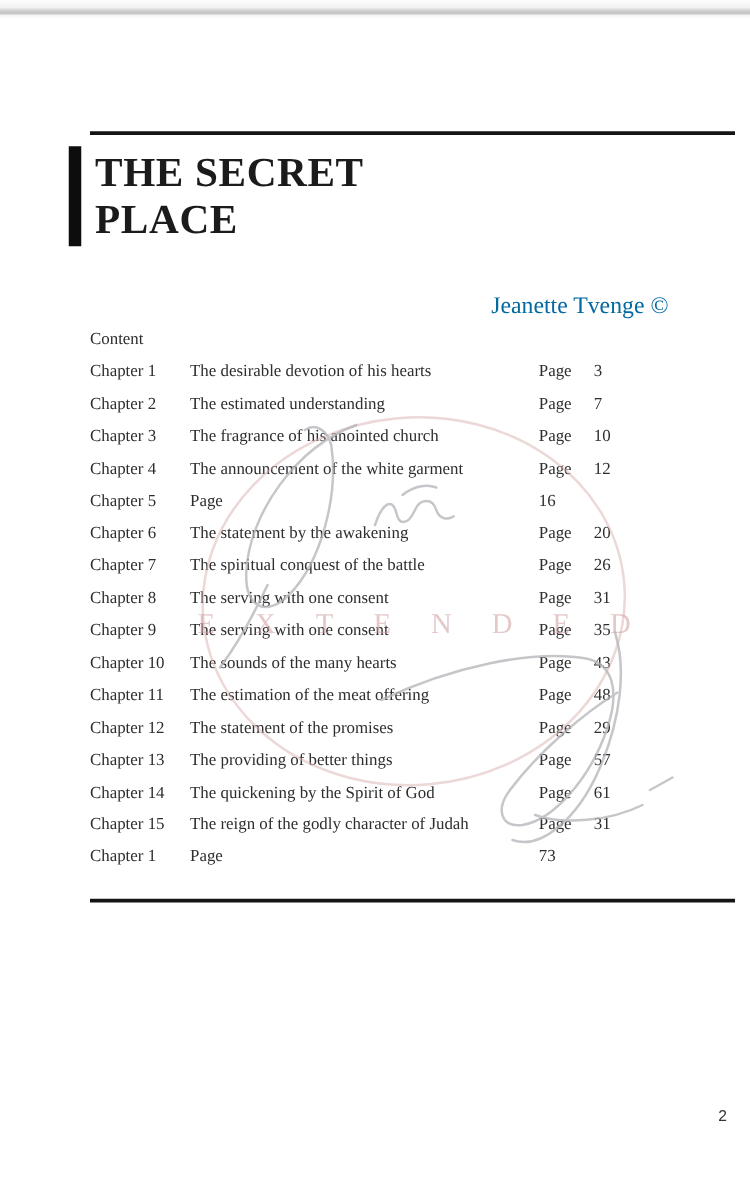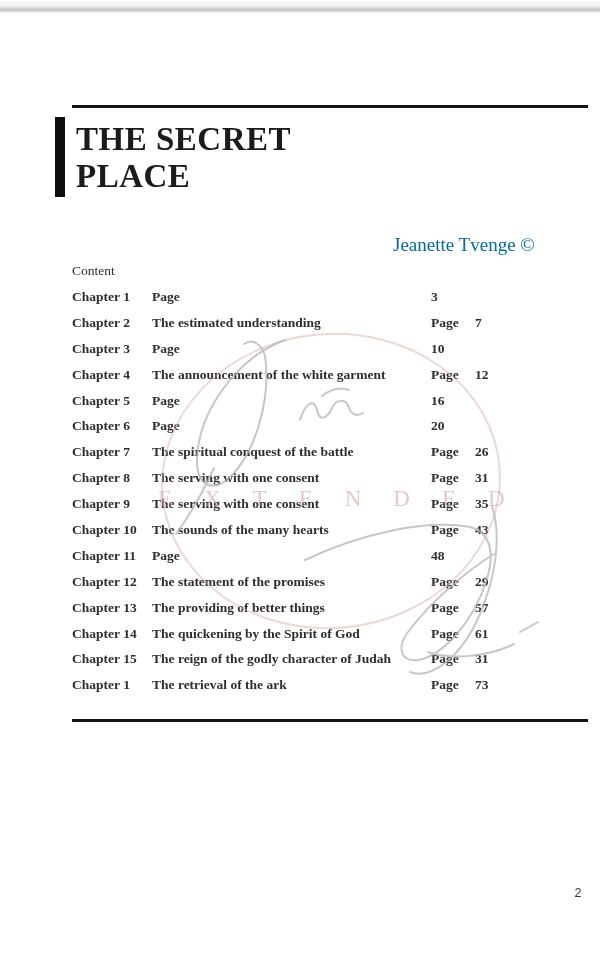--- a/index.html
+++ b/index.html
@@ -29,21 +29,21 @@
     position:absolute;left:72px;top:263px;
     font-size:13.5px;color:#2e2e2e;
   }
   .toc{
     position:absolute;left:72px;top:284px;width:480px;
   }
   .toc-row{
     display:grid;
     grid-template-columns:80px 279px 44px auto;
     height:25.9px;line-height:25.9px;
-    font-size:13.5px;color:#2e2e2e;font-weight:bold;
+    font-size:13.5px;color:#2e2e2e;
   }
   .toc-row span{white-space:nowrap;overflow:visible;}
   .page-num{
     position:absolute;left:570px;top:886px;width:16px;
     font-size:12.5px;color:#333;text-align:center;
     font-family:"Liberation Sans","DejaVu Sans",sans-serif;
   }
   .watermark{
     position:absolute;left:0;top:0;width:600px;height:957px;
     pointer-events:none;
@@ -60,52 +60,55 @@
 <div class="doc-title">THE SECRET
 PLACE</div>
 
 <div class="byline">Jeanette Tvenge ©</div>
 
 <div class="content-heading">Content</div>
 
 <div class="toc">
   <div class="toc-row">
     <span>Chapter 1</span>
+    <span>The desirable devotion of his hearts</span>
     <span>Page</span>
     <span>3</span>
   </div>
 
   <div class="toc-row">
     <span>Chapter 2</span>
     <span>The estimated understanding</span>
     <span>Page</span>
     <span>7</span>
   </div>
 
   <div class="toc-row">
     <span>Chapter 3</span>
+    <span>The fragrance of his anointed church</span>
     <span>Page</span>
     <span>10</span>
   </div>
 
   <div class="toc-row">
     <span>Chapter 4</span>
     <span>The announcement of the white garment</span>
     <span>Page</span>
     <span>12</span>
   </div>
 
   <div class="toc-row">
     <span>Chapter 5</span>
     <span>Page</span>
     <span>16</span>
   </div>
 
   <div class="toc-row">
     <span>Chapter 6</span>
+    <span>The statement by the awakening</span>
     <span>Page</span>
     <span>20</span>
   </div>
 
   <div class="toc-row">
     <span>Chapter 7</span>
     <span>The spiritual conquest of the battle</span>
     <span>Page</span>
     <span>26</span>
   </div>
@@ -126,20 +129,21 @@
 
   <div class="toc-row">
     <span>Chapter 10</span>
     <span>The sounds of the many hearts</span>
     <span>Page</span>
     <span>43</span>
   </div>
 
   <div class="toc-row">
     <span>Chapter 11</span>
+    <span>The estimation of the meat offering</span>
     <span>Page</span>
     <span>48</span>
   </div>
 
   <div class="toc-row">
     <span>Chapter 12</span>
     <span>The statement of the promises</span>
     <span>Page</span>
     <span>29</span>
   </div>
@@ -160,21 +164,20 @@
 
   <div class="toc-row">
     <span>Chapter 15</span>
     <span>The reign of the godly character of Judah</span>
     <span>Page</span>
     <span>31</span>
   </div>
 
   <div class="toc-row">
     <span>Chapter 1</span>
-    <span>The retrieval of the ark</span>
     <span>Page</span>
     <span>73</span>
   </div>
 </div>
 
 <div class="rule rule-bottom"></div>
 
 <div class="page-num">2</div>
 
 <svg class="watermark" viewBox="0 0 600 957" xmlns="http://www.w3.org/2000/svg">

